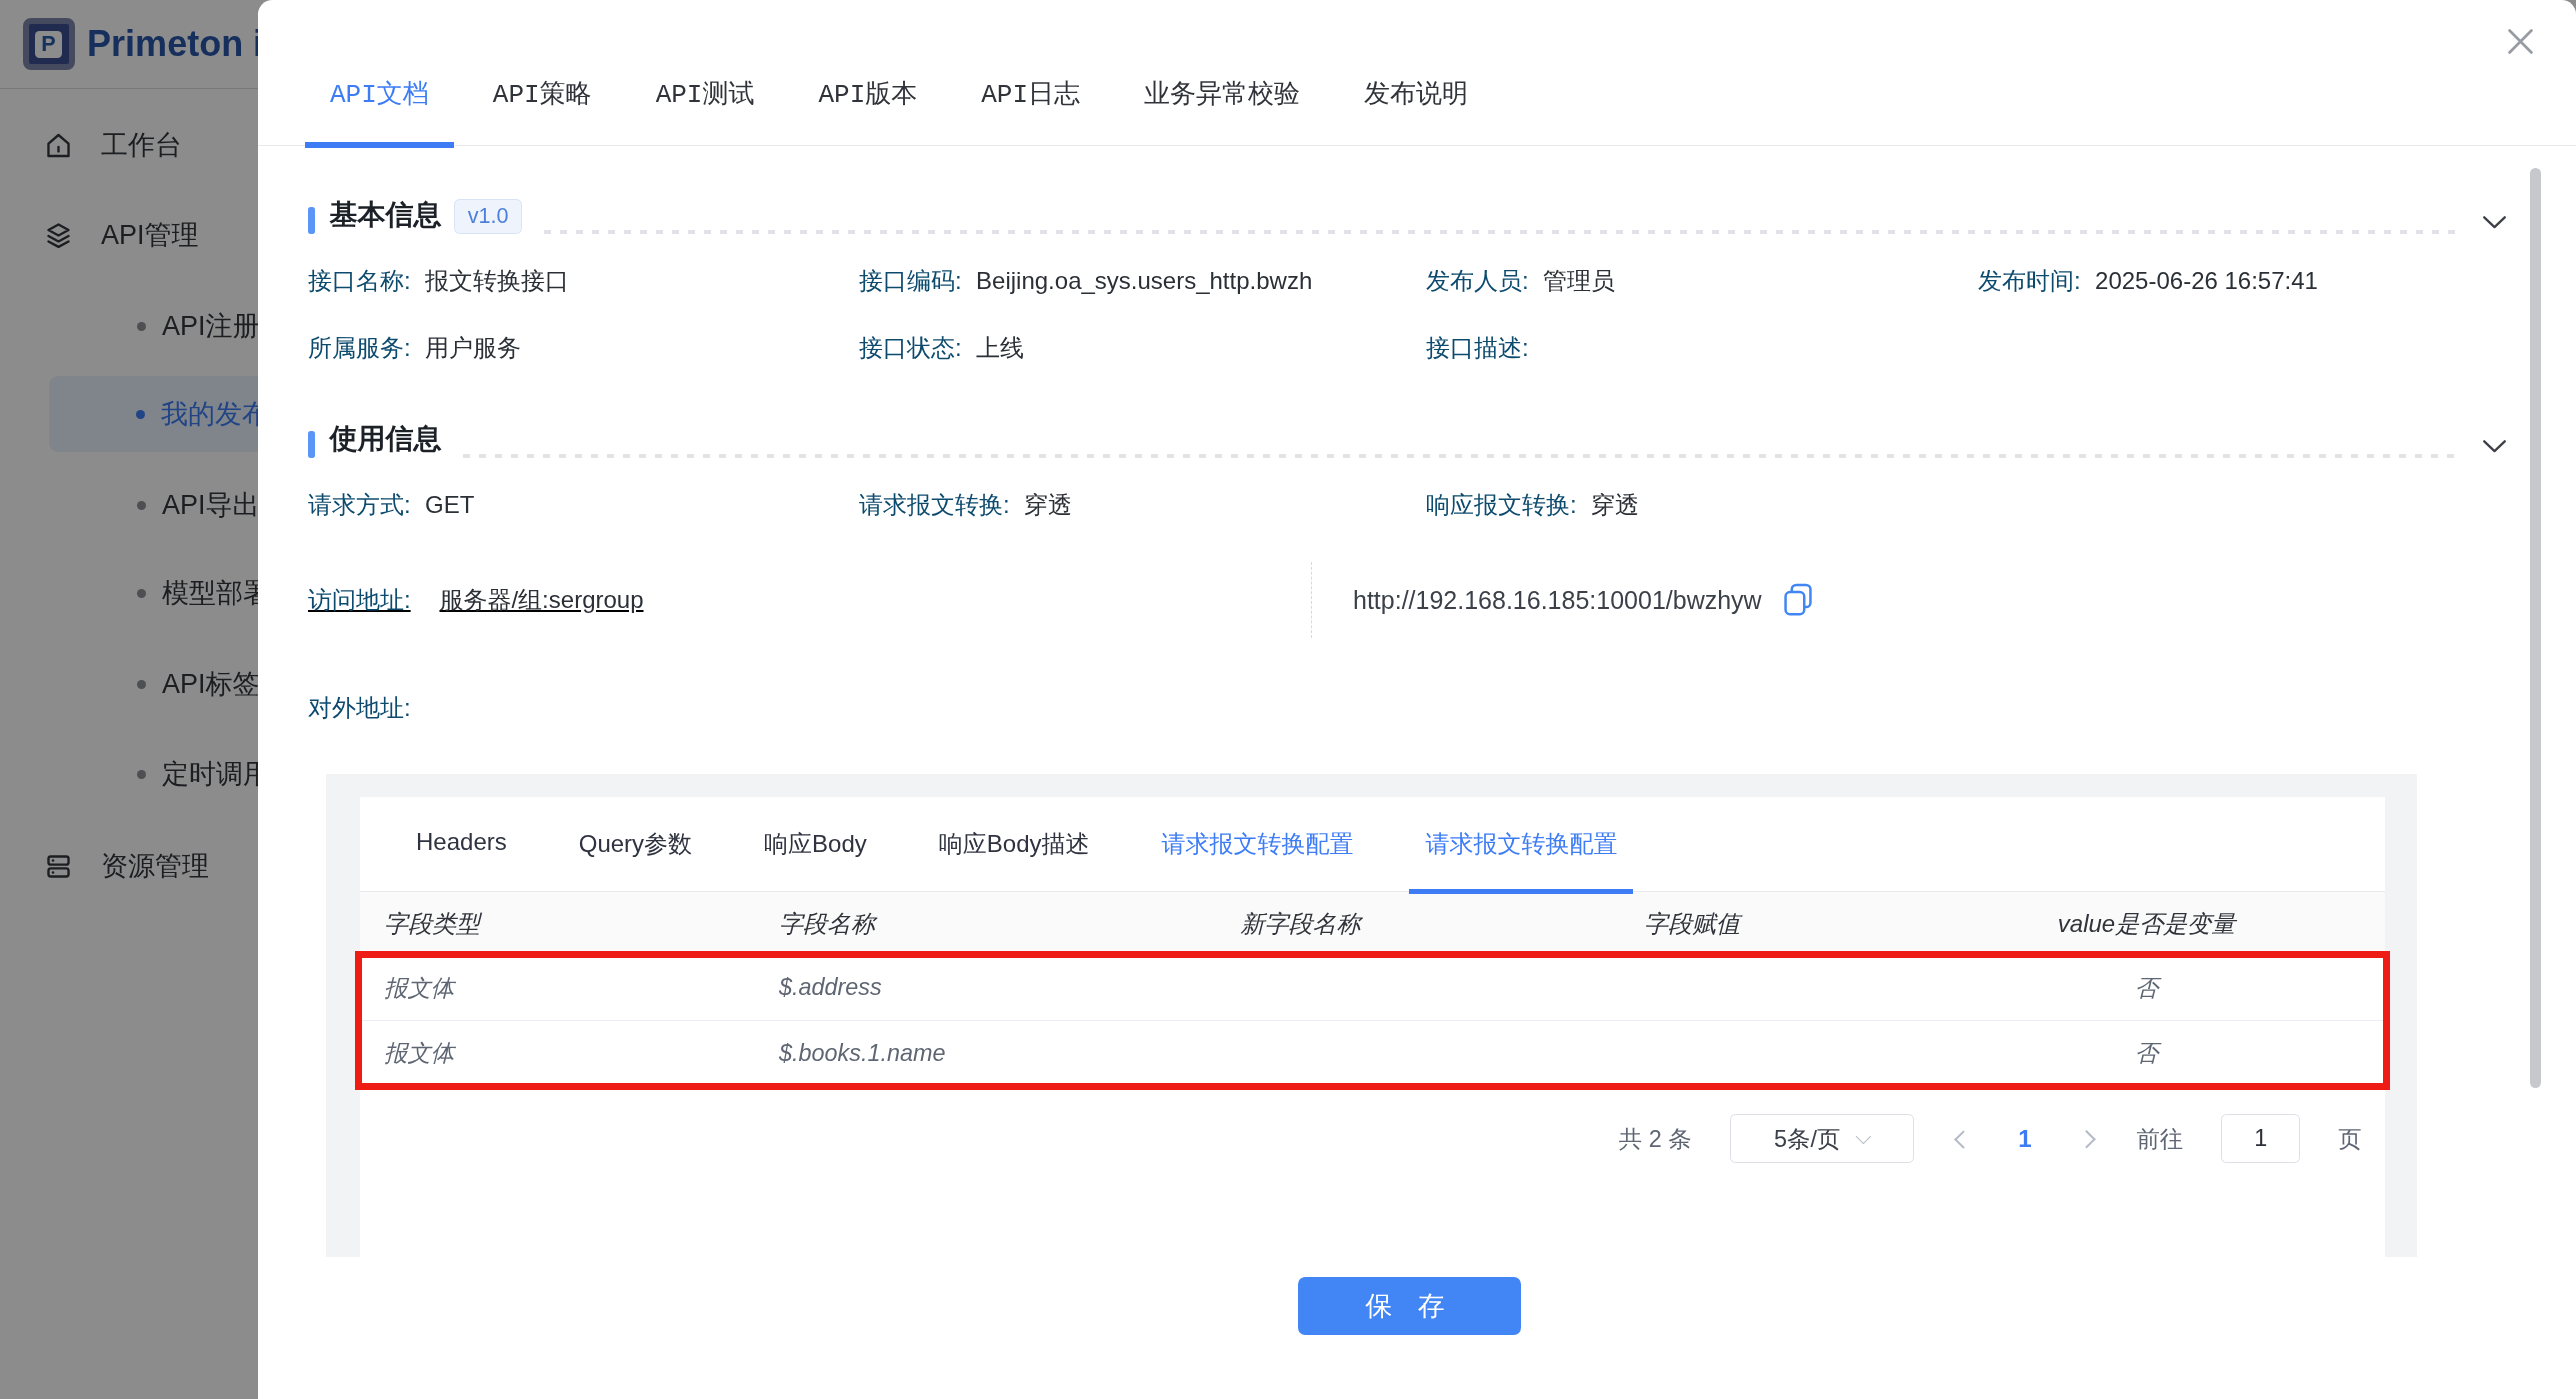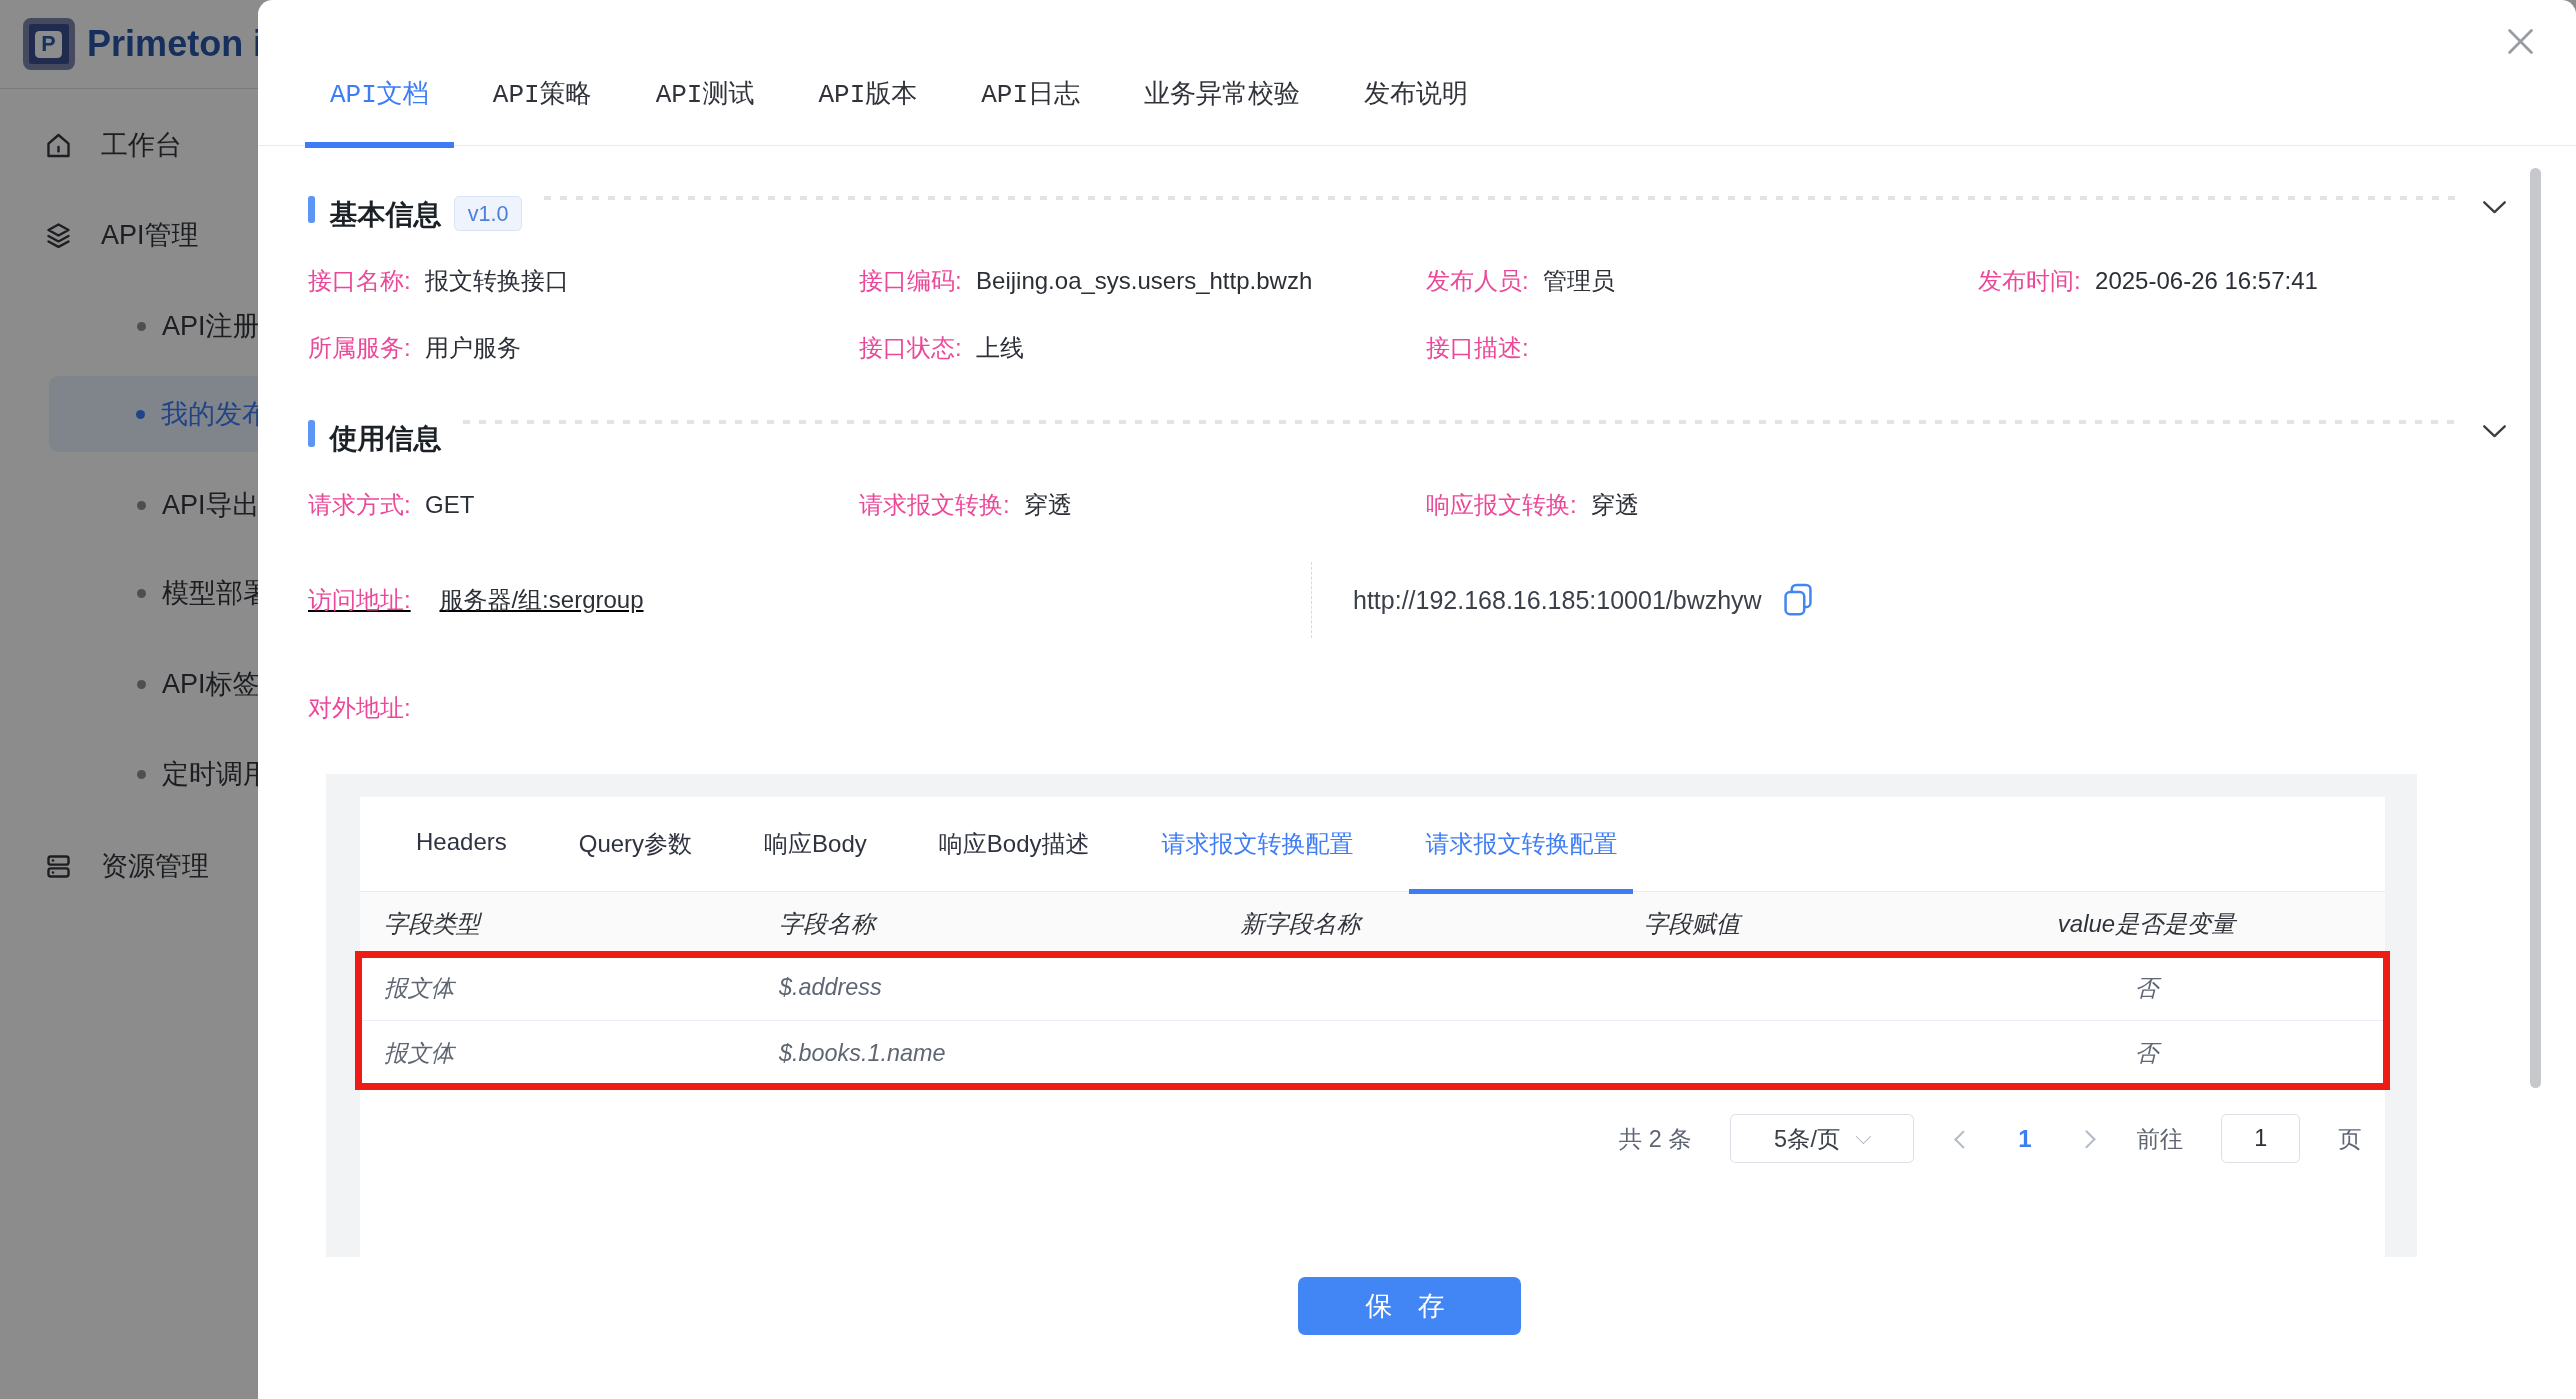--- a/index.html
+++ b/index.html
@@ -29,33 +29,33 @@
 
   
   .tabs { display:flex; padding:76px 32px 0 40px; border-bottom:0.9px solid #e8eaee;font-family:Liberation Mono, monospace; }
   .tab { font-size:26px; color:#30333a; padding:0 32px 34px; position:relative; cursor:pointer; white-space:nowrap; }
   .tab.active { color:#3d7cf5; }
   .tab.active::after { content:""; position:absolute; left:7.2px; right:7.2px; bottom:-2.7px; height:5.4px; background:#3d7cf5; }
 
   .content { padding:0 65px 0 50px; }
 
   
-  .sec-head { display:flex; align-items:flex-start; }
+  .sec-head { display:flex; align-items:flex-end; }
   .sec-head.first { margin-top:50px; }
   .sec-head.second { margin-top:58px; }
   .sec-bar { width:7.2px; height:27px; border-radius:2.7px; background:#5b96f7; margin-right:14.4px; flex:0 0 auto; }
   .sec-title { font-size:28px; font-weight:700; color:#1c2128; white-space:nowrap; }
   .ver-badge { margin-left:12.6px; padding:3.6px 12.6px; background:#eef3fc; border:0.9px solid #d9e3f6; border-radius:5.4px; color:#4c80da; font-size:21.6px; }
   .dotline { flex:1; height:3.6px; margin:0 21.6px; background-image:repeating-linear-gradient(to right,#e0e3e8 0 7.2px,transparent 7.2px 16px); }
   .sec-chevron { background:none; border:none; cursor:pointer; display:flex; padding:3.6px; }
 
   
   .fgrid { display:grid; grid-template-columns:551px 567px 552px 1fr; row-gap:38px; margin-top:32px; }
   .field { display:flex; font-size:24px; line-height:29px; }
-  .lbl { color:#ec4899; margin-right:14.4px; white-space:nowrap; }
+  .lbl { color:#0c4a6e; margin-right:14.4px; white-space:nowrap; }
   .val { color:#2b2f36; }
 
   .addr-row { display:flex; align-items:center; margin-top:43px; }
   .addr-left { width:1003px; display:flex; font-size:24px;text-decoration:underline; }
   .addr-right { border-left:1.8px dashed #d6dae0; padding:20px 0 20px 41px; display:flex; align-items:center; }
   .url { font-size:25px; color:#3b4049; }
   .copy-btn { background:none; border:none; cursor:pointer; margin-left:20px; display:flex; }
   .ext-row { margin-top:54px; display:flex; font-size:24px; }
 
   

